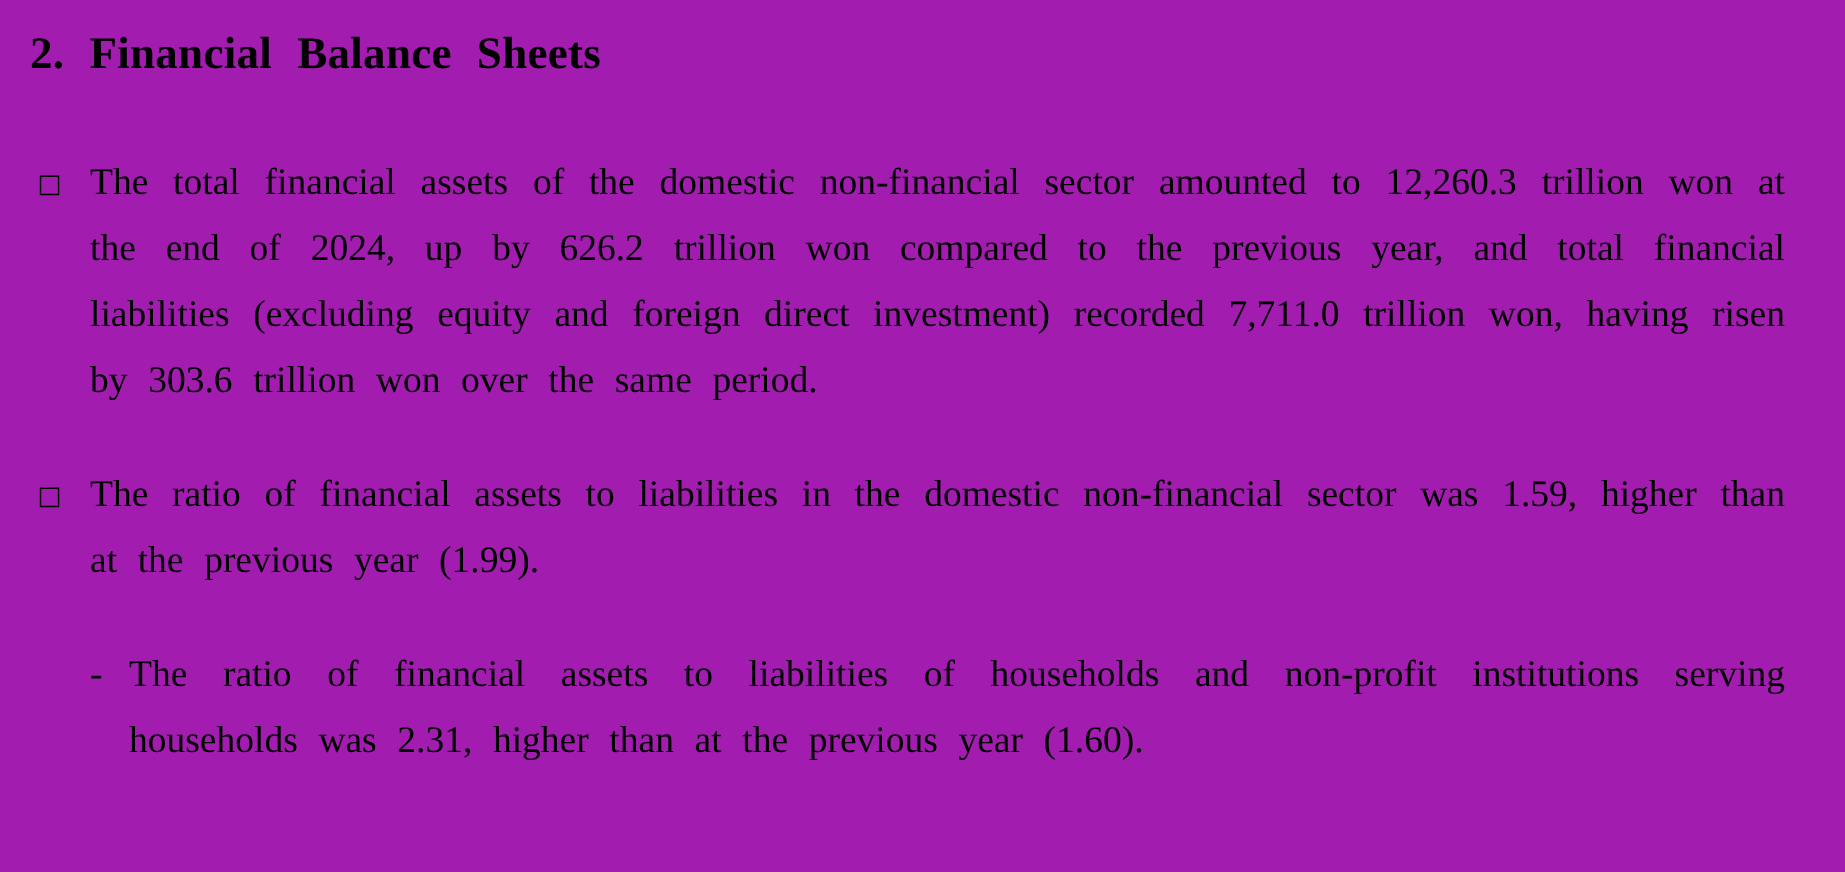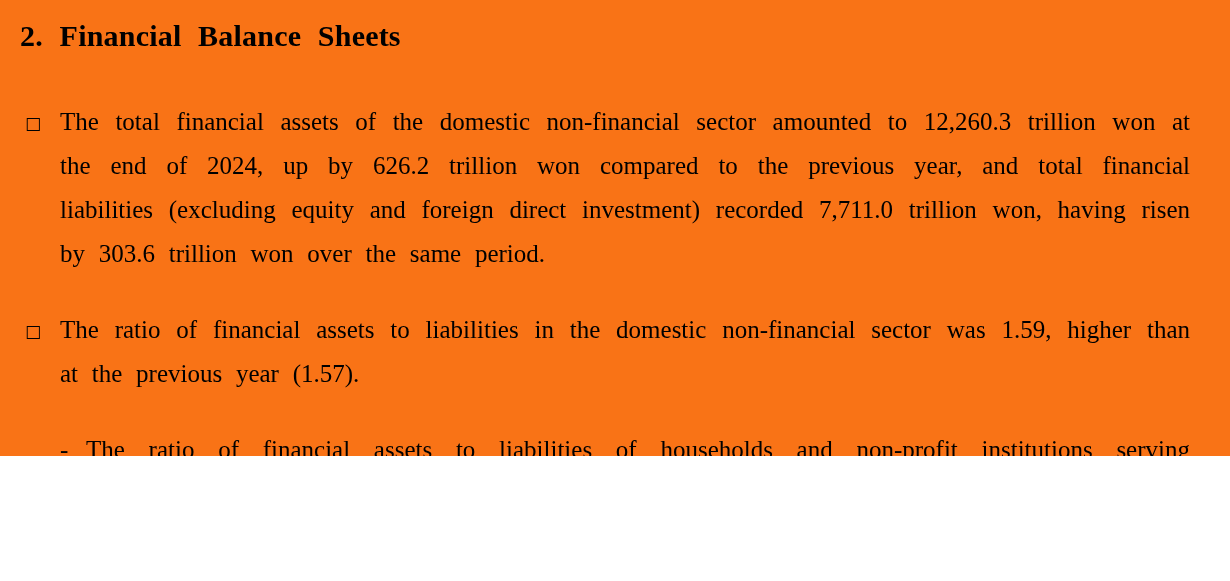--- a/index.html
+++ b/index.html
@@ -3,22 +3,22 @@
 <meta charset="utf-8">
 <style>
   html, body {
     margin: 0;
     padding: 0;
     background: #ffffff;
   }
   .page {
     position: relative;
     width: 1230px;
-    height: 456px;
-    background: #f97316;
+    height: 581px;
+    background: #a21caf;
     color: #000000;
     font-family: "Liberation Serif", "DejaVu Serif", serif;
     box-sizing: border-box;
     padding: 14px 40px 0 20px;
     overflow: hidden;
   }
   .heading {
     font-size: 30px;
     font-weight: bold;
     line-height: 44px;
@@ -77,21 +77,21 @@
 
   <h1 class="heading">2. Financial Balance Sheets</h1>
 
   <div class="para para-1">
     <span class="marker-cell"><span class="square-marker">□</span></span>
     <p class="text">The total financial assets of the domestic non-financial sector amounted to 12,260.3 trillion won at the end of 2024, up by 626.2 trillion won compared to the previous year, and total financial liabilities (excluding equity and foreign direct investment) recorded 7,711.0 trillion won, having risen by 303.6 trillion won over the same period.</p>
   </div>
 
   <div class="para para-2">
     <span class="marker-cell"><span class="square-marker">□</span></span>
-    <p class="text">The ratio of financial assets to liabilities in the domestic non-financial sector was 1.59, higher than at the previous year (1.57).</p>
+    <p class="text">The ratio of financial assets to liabilities in the domestic non-financial sector was 1.59, higher than at the previous year (1.99).</p>
   </div>
 
   <div class="para para-3">
     <span class="marker-cell"><span class="dash-marker">-</span></span>
     <p class="text">The ratio of financial assets to liabilities of households and non-profit institutions serving households was 2.31, higher than at the previous year (1.60).</p>
   </div>
 
 </div>
 
 </body></html>

